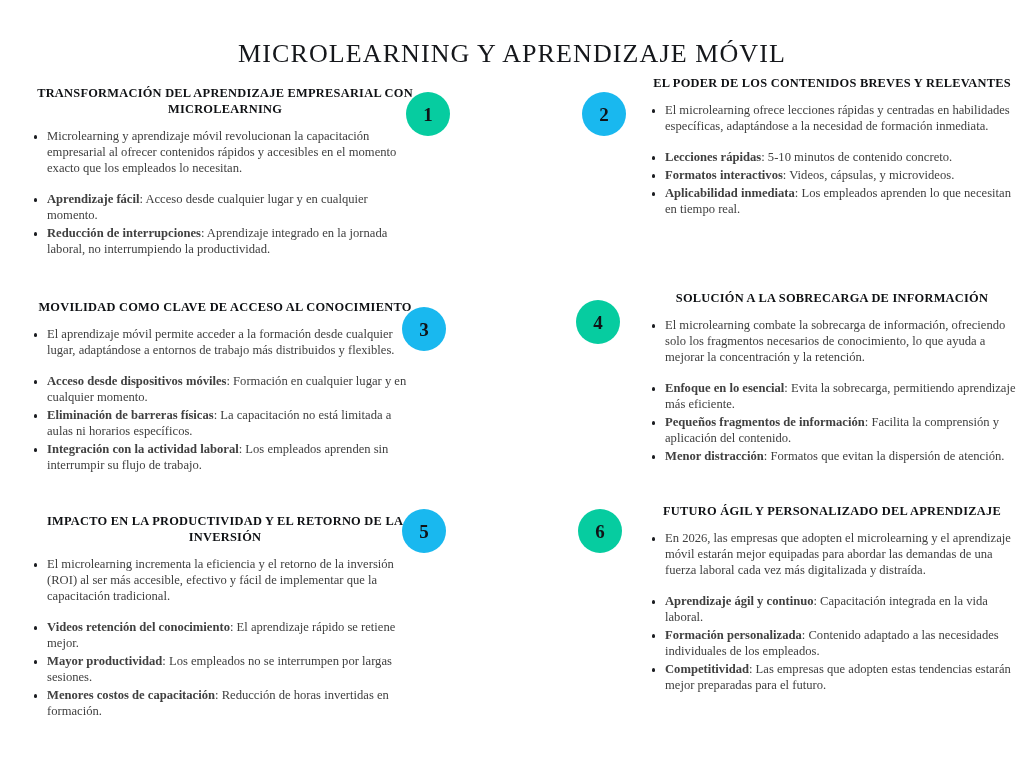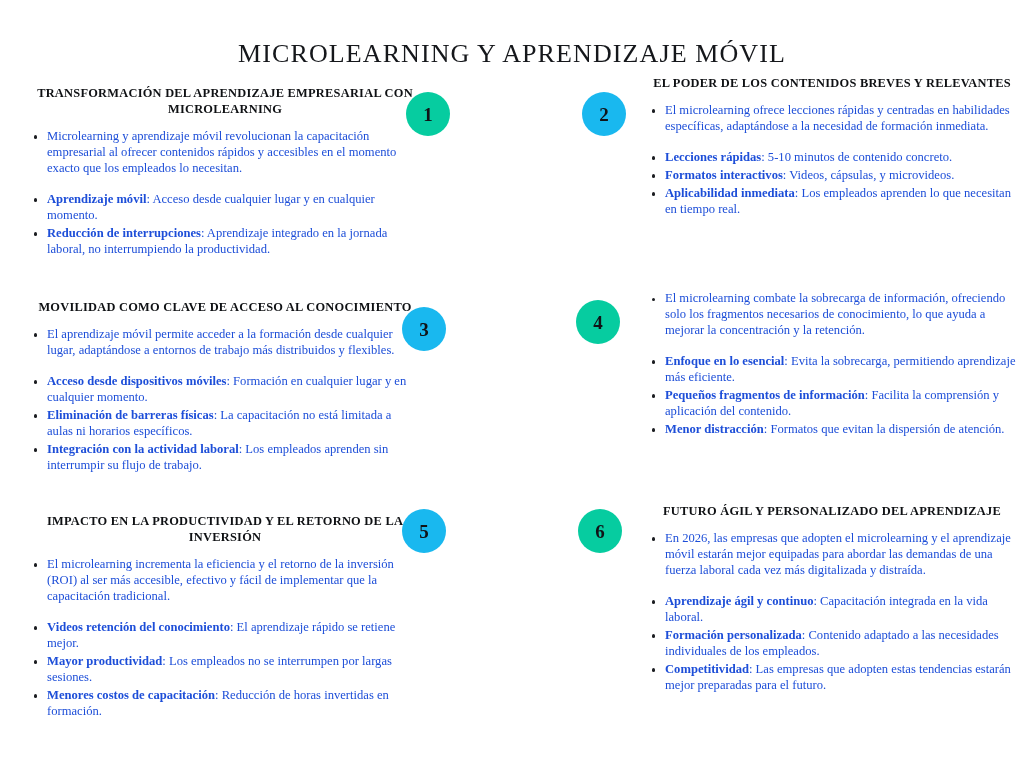--- a/index.html
+++ b/index.html
@@ -65,21 +65,21 @@
     padding: 0;
   }
   ul.blist.spaced { margin-top: 15px; }
 
   ul.blist li {
     position: relative;
     padding-left: 17px;
     margin: 0 0 2px 0;
     font-size: 12.6px;
     line-height: 1.27;
-    color: #1d4ed8;
+    color: #404040;
   }
   ul.blist li::before {
     content: "";
     position: absolute;
     left: 4px;
     top: 6.5px;
     width: 3.4px;
     height: 3.4px;
     border-radius: 50%;
     background: #1b1d21;
@@ -125,21 +125,21 @@
 <div class="page">
 
   <h1 class="main-title">MICROLEARNING Y APRENDIZAJE MÓVIL</h1>
 
   <div class="section left" id="sec-1">
     <div class="sec-head">TRANSFORMACIÓN DEL APRENDIZAJE EMPRESARIAL CON MICROLEARNING</div>
     <ul class="blist">
       <li>Microlearning y aprendizaje móvil revolucionan la capacitación empresarial al ofrecer contenidos rápidos y accesibles en el momento exacto que los empleados lo necesitan.</li>
     </ul>
     <ul class="blist spaced">
-      <li><b>Aprendizaje móvil</b><span>: Acceso desde cualquier lugar y en cualquier momento.</span></li>
+      <li><b>Aprendizaje fácil</b><span>: Acceso desde cualquier lugar y en cualquier momento.</span></li>
       <li><b>Reducción de interrupciones</b><span>: Aprendizaje integrado en la jornada laboral, no interrumpiendo la productividad.</span></li>
     </ul>
   </div>
 
   <div class="section right" id="sec-2">
     <div class="sec-head">EL PODER DE LOS CONTENIDOS BREVES Y RELEVANTES</div>
     <ul class="blist">
       <li>El microlearning ofrece lecciones rápidas y centradas en habilidades específicas, adaptándose a la necesidad de formación inmediata.</li>
     </ul>
     <ul class="blist spaced">
@@ -155,20 +155,21 @@
       <li>El aprendizaje móvil permite acceder a la formación desde cualquier lugar, adaptándose a entornos de trabajo más distribuidos y flexibles.</li>
     </ul>
     <ul class="blist spaced">
       <li><b>Acceso desde dispositivos móviles</b><span>: Formación en cualquier lugar y en cualquier momento.</span></li>
       <li><b>Eliminación de barreras físicas</b><span>: La capacitación no está limitada a aulas ni horarios específicos.</span></li>
       <li><b>Integración con la actividad laboral</b><span>: Los empleados aprenden sin interrumpir su flujo de trabajo.</span></li>
     </ul>
   </div>
 
   <div class="section right" id="sec-4">
+    <div class="sec-head">SOLUCIÓN A LA SOBRECARGA DE INFORMACIÓN</div>
     <ul class="blist">
       <li>El microlearning combate la sobrecarga de información, ofreciendo solo los fragmentos necesarios de conocimiento, lo que ayuda a mejorar la concentración y la retención.</li>
     </ul>
     <ul class="blist spaced">
       <li><b>Enfoque en lo esencial</b><span>: Evita la sobrecarga, permitiendo aprendizaje más eficiente.</span></li>
       <li><b>Pequeños fragmentos de información</b><span>: Facilita la comprensión y aplicación del contenido.</span></li>
       <li><b>Menor distracción</b><span>: Formatos que evitan la dispersión de atención.</span></li>
     </ul>
   </div>
 

